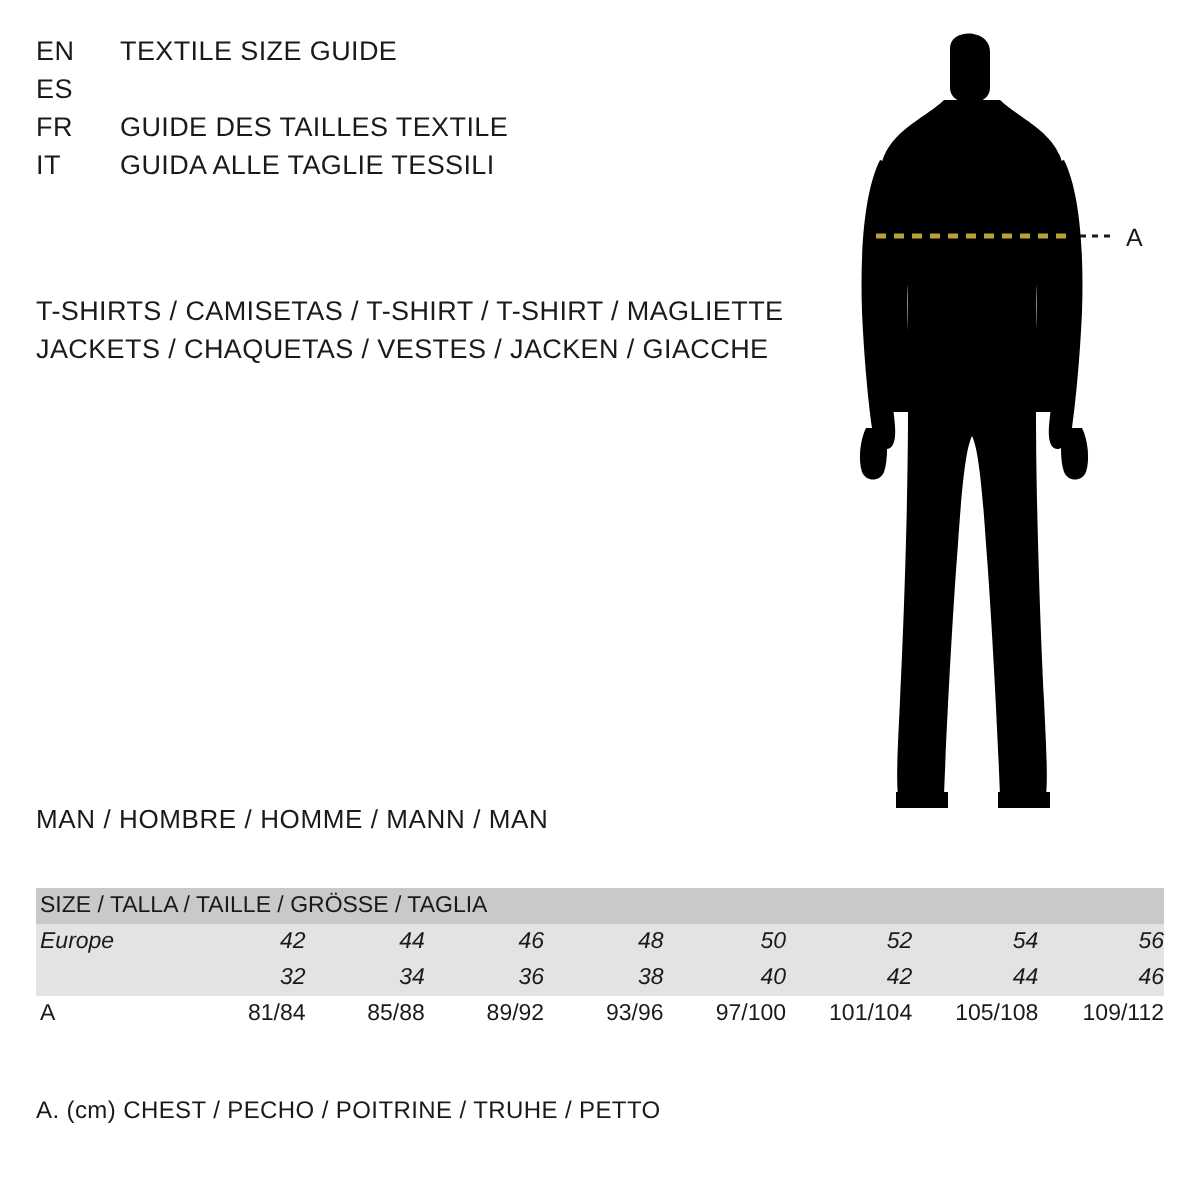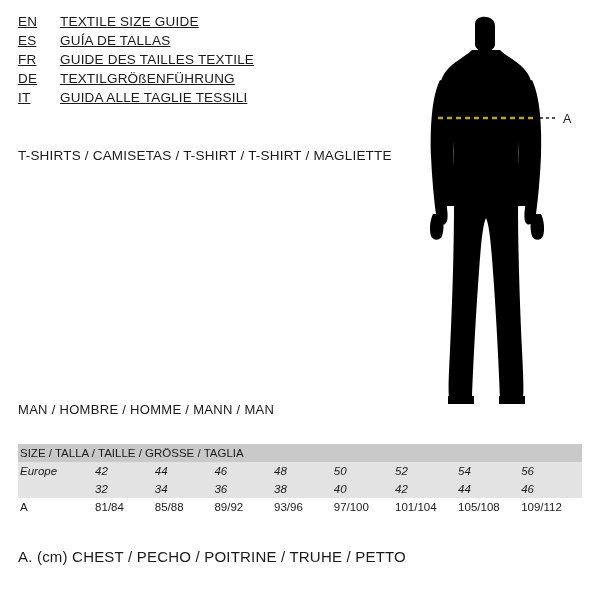--- a/index.html
+++ b/index.html
@@ -22,25 +22,24 @@
 
   
   .lang-block {
     position: absolute;
     left: 18px;
     top: 14px;
     width: 360px;
   }
   .lang-row {
     display: flex;
-    align-items: flex-start;
+    align-items: flex-end;
     height: 19px;
     font-size: 13.5px;
     letter-spacing: 0.2px;
-    text-decoration: underline;
   }
   .lang-code {
     width: 42px;
     flex: 0 0 42px;
   }
   .lang-text {
     white-space: nowrap;
   }
 
   
@@ -113,64 +112,60 @@
   }
   .row-plain td {
     background: #ffffff;
   }
   .col-label {
     width: 86px;
     padding-left: 2px !important;
   }
   .cell {
     width: 68px;
-    text-align: left;
+    text-align: right;
     padding-left: 2px !important;
     margin-left: 28px;
   }
 
   .footnote {
     position: absolute;
     left: 18px;
     top: 548px;
-    font-size: 15px;
+    font-size: 12px;
     letter-spacing: 0.2px;
     white-space: nowrap;
   }
 </style>
 </head>
 <body>
 
 <div class="page">
 
   <div class="lang-block">
     <div class="lang-row">
       <span class="lang-code">EN</span>
       <span class="lang-text">TEXTILE SIZE GUIDE</span>
     </div>
     <div class="lang-row">
       <span class="lang-code">ES</span>
-      <span class="lang-text">GUÍA DE TALLAS</span>
     </div>
     <div class="lang-row">
       <span class="lang-code">FR</span>
       <span class="lang-text">GUIDE DES TAILLES TEXTILE</span>
     </div>
     <div class="lang-row">
-      <span class="lang-code">DE</span>
-      <span class="lang-text">TEXTILGRÖßENFÜHRUNG</span>
-    </div>
-    <div class="lang-row">
       <span class="lang-code">IT</span>
       <span class="lang-text">GUIDA ALLE TAGLIE TESSILI</span>
     </div>
   </div>
 
   <div class="cat-block">
     <div class="cat-line">T-SHIRTS / CAMISETAS / T-SHIRT / T-SHIRT / MAGLIETTE</div>
+    <div class="cat-line">JACKETS / CHAQUETAS / VESTES / JACKEN / GIACCHE</div>
   </div>
 
   <div class="figure-wrap">
     <svg width="200" height="400" viewBox="0 0 200 400" xmlns="http://www.w3.org/2000/svg">
 
       <path d="M75 14 C75 4 95 4 95 16 L95 34 C95 44 75 44 75 34 Z" fill="#000000"></path>
 
       <path d="M72 40
                C64 48 48 54 42 68
                C36 84 36 116 38 146

